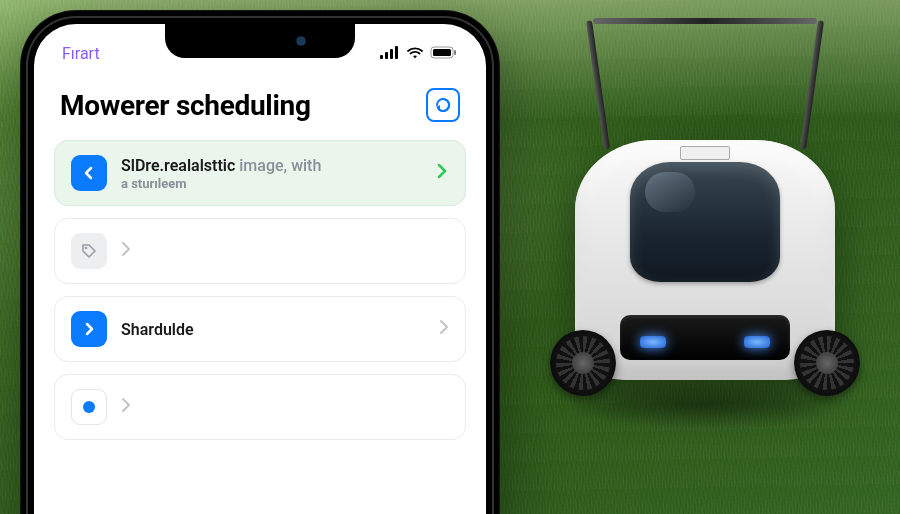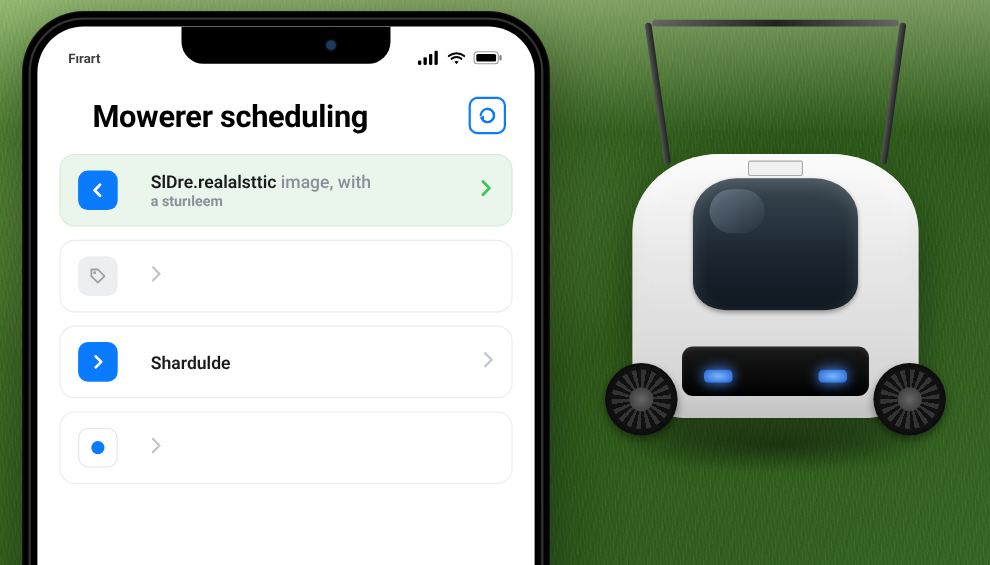--- a/index.html
+++ b/index.html
@@ -201,36 +201,35 @@
     }
 
     .status-bar {
       display: flex;
       justify-content: space-between;
       align-items: center;
       padding: 14px 28px 0;
       height: 44px;
     }
     .status-left {
-      font-size: 12px;
-      font-weight: 700;
-      color: #404040;
+      font-size: 16px;
+      font-weight: 400;
+      color: #8b5cf6;
     }
     .status-right {
       display: flex;
       align-items: center;
       gap: 6px;
     }
 
     .page-header {
       display: flex;
       justify-content: space-between;
       align-items: center;
       padding: 20px 26px 18px;
-      margin-left: 24px;
     }
     .page-title {
       font-size: 28px;
       font-weight: 700;
       color: #000;
       letter-spacing: -0.3px;
     }
     .header-action {
       width: 34px;
       height: 34px;
@@ -248,21 +247,21 @@
       flex-direction: column;
       gap: 12px;
     }
     .list-row {
       display: flex;
       align-items: center;
       padding: 14px 16px;
       border: 1px solid #ebebeb;
       border-radius: 14px;
       background: #fff;
-      gap: 30px;
+      gap: 14px;
     }
     .list-row.highlight {
       background: #eaf6ec;
       border-color: #d5ead8;
     }
     .row-icon {
       width: 36px;
       height: 36px;
       border-radius: 9px;
       display: flex;

